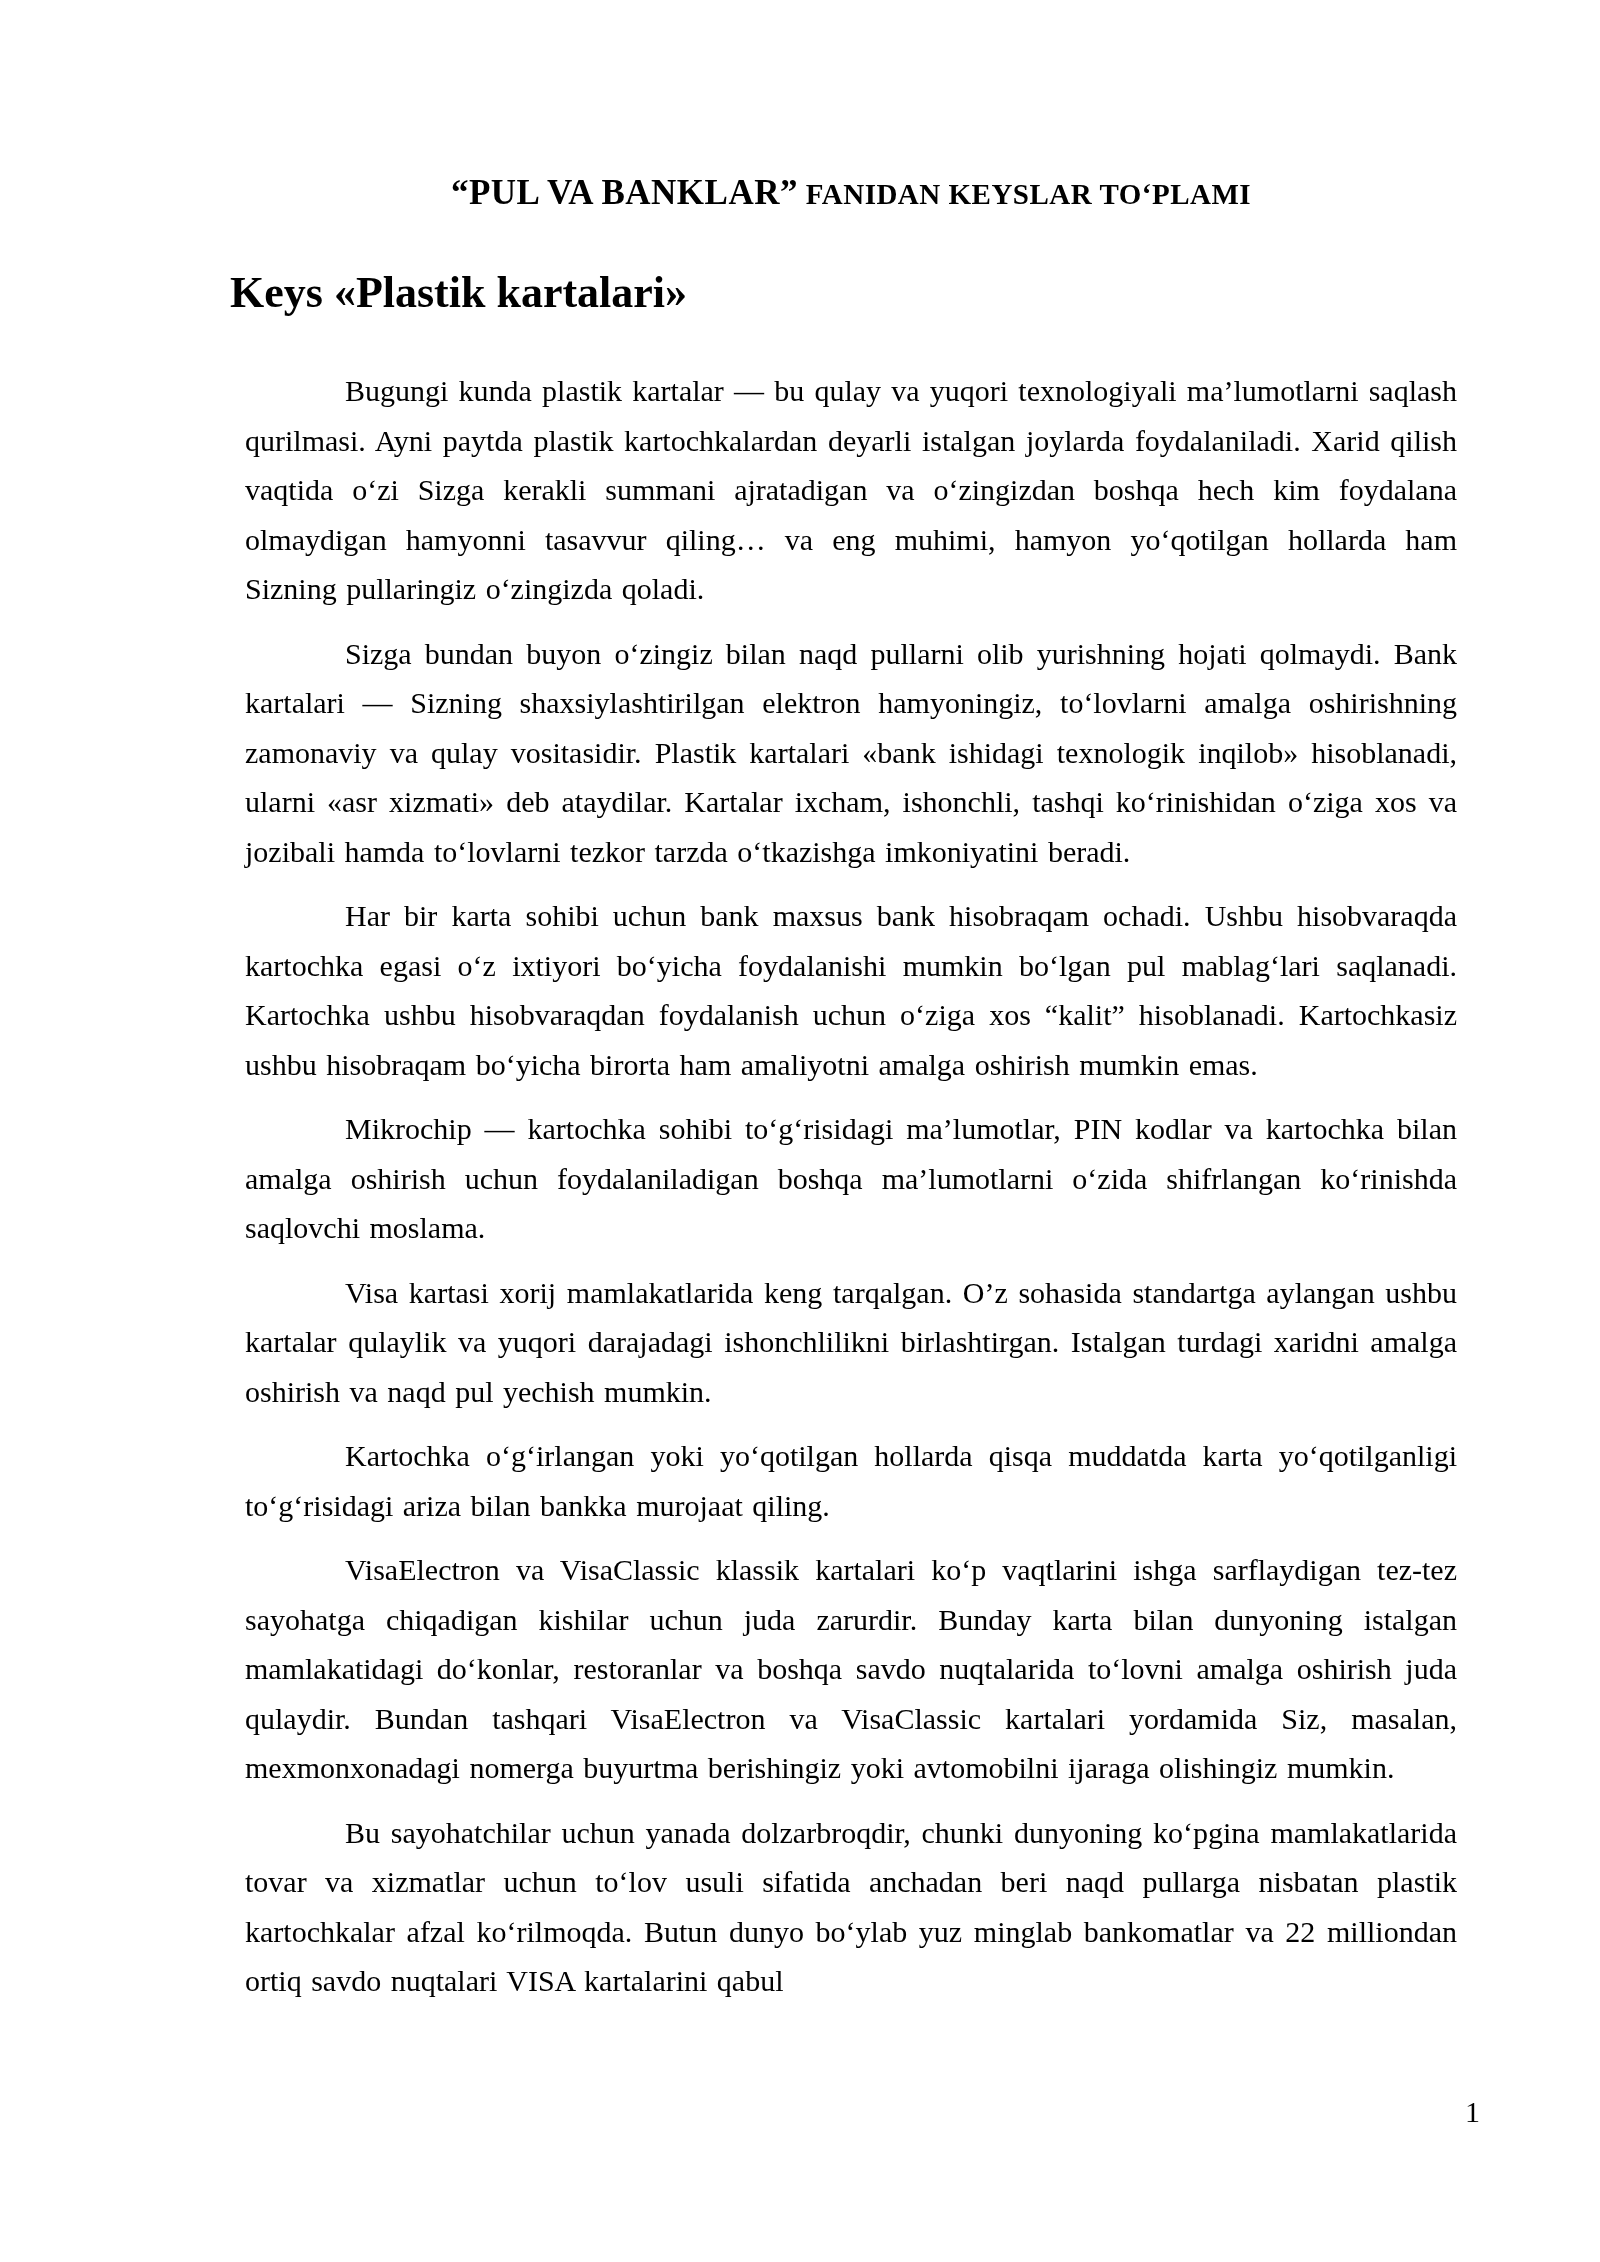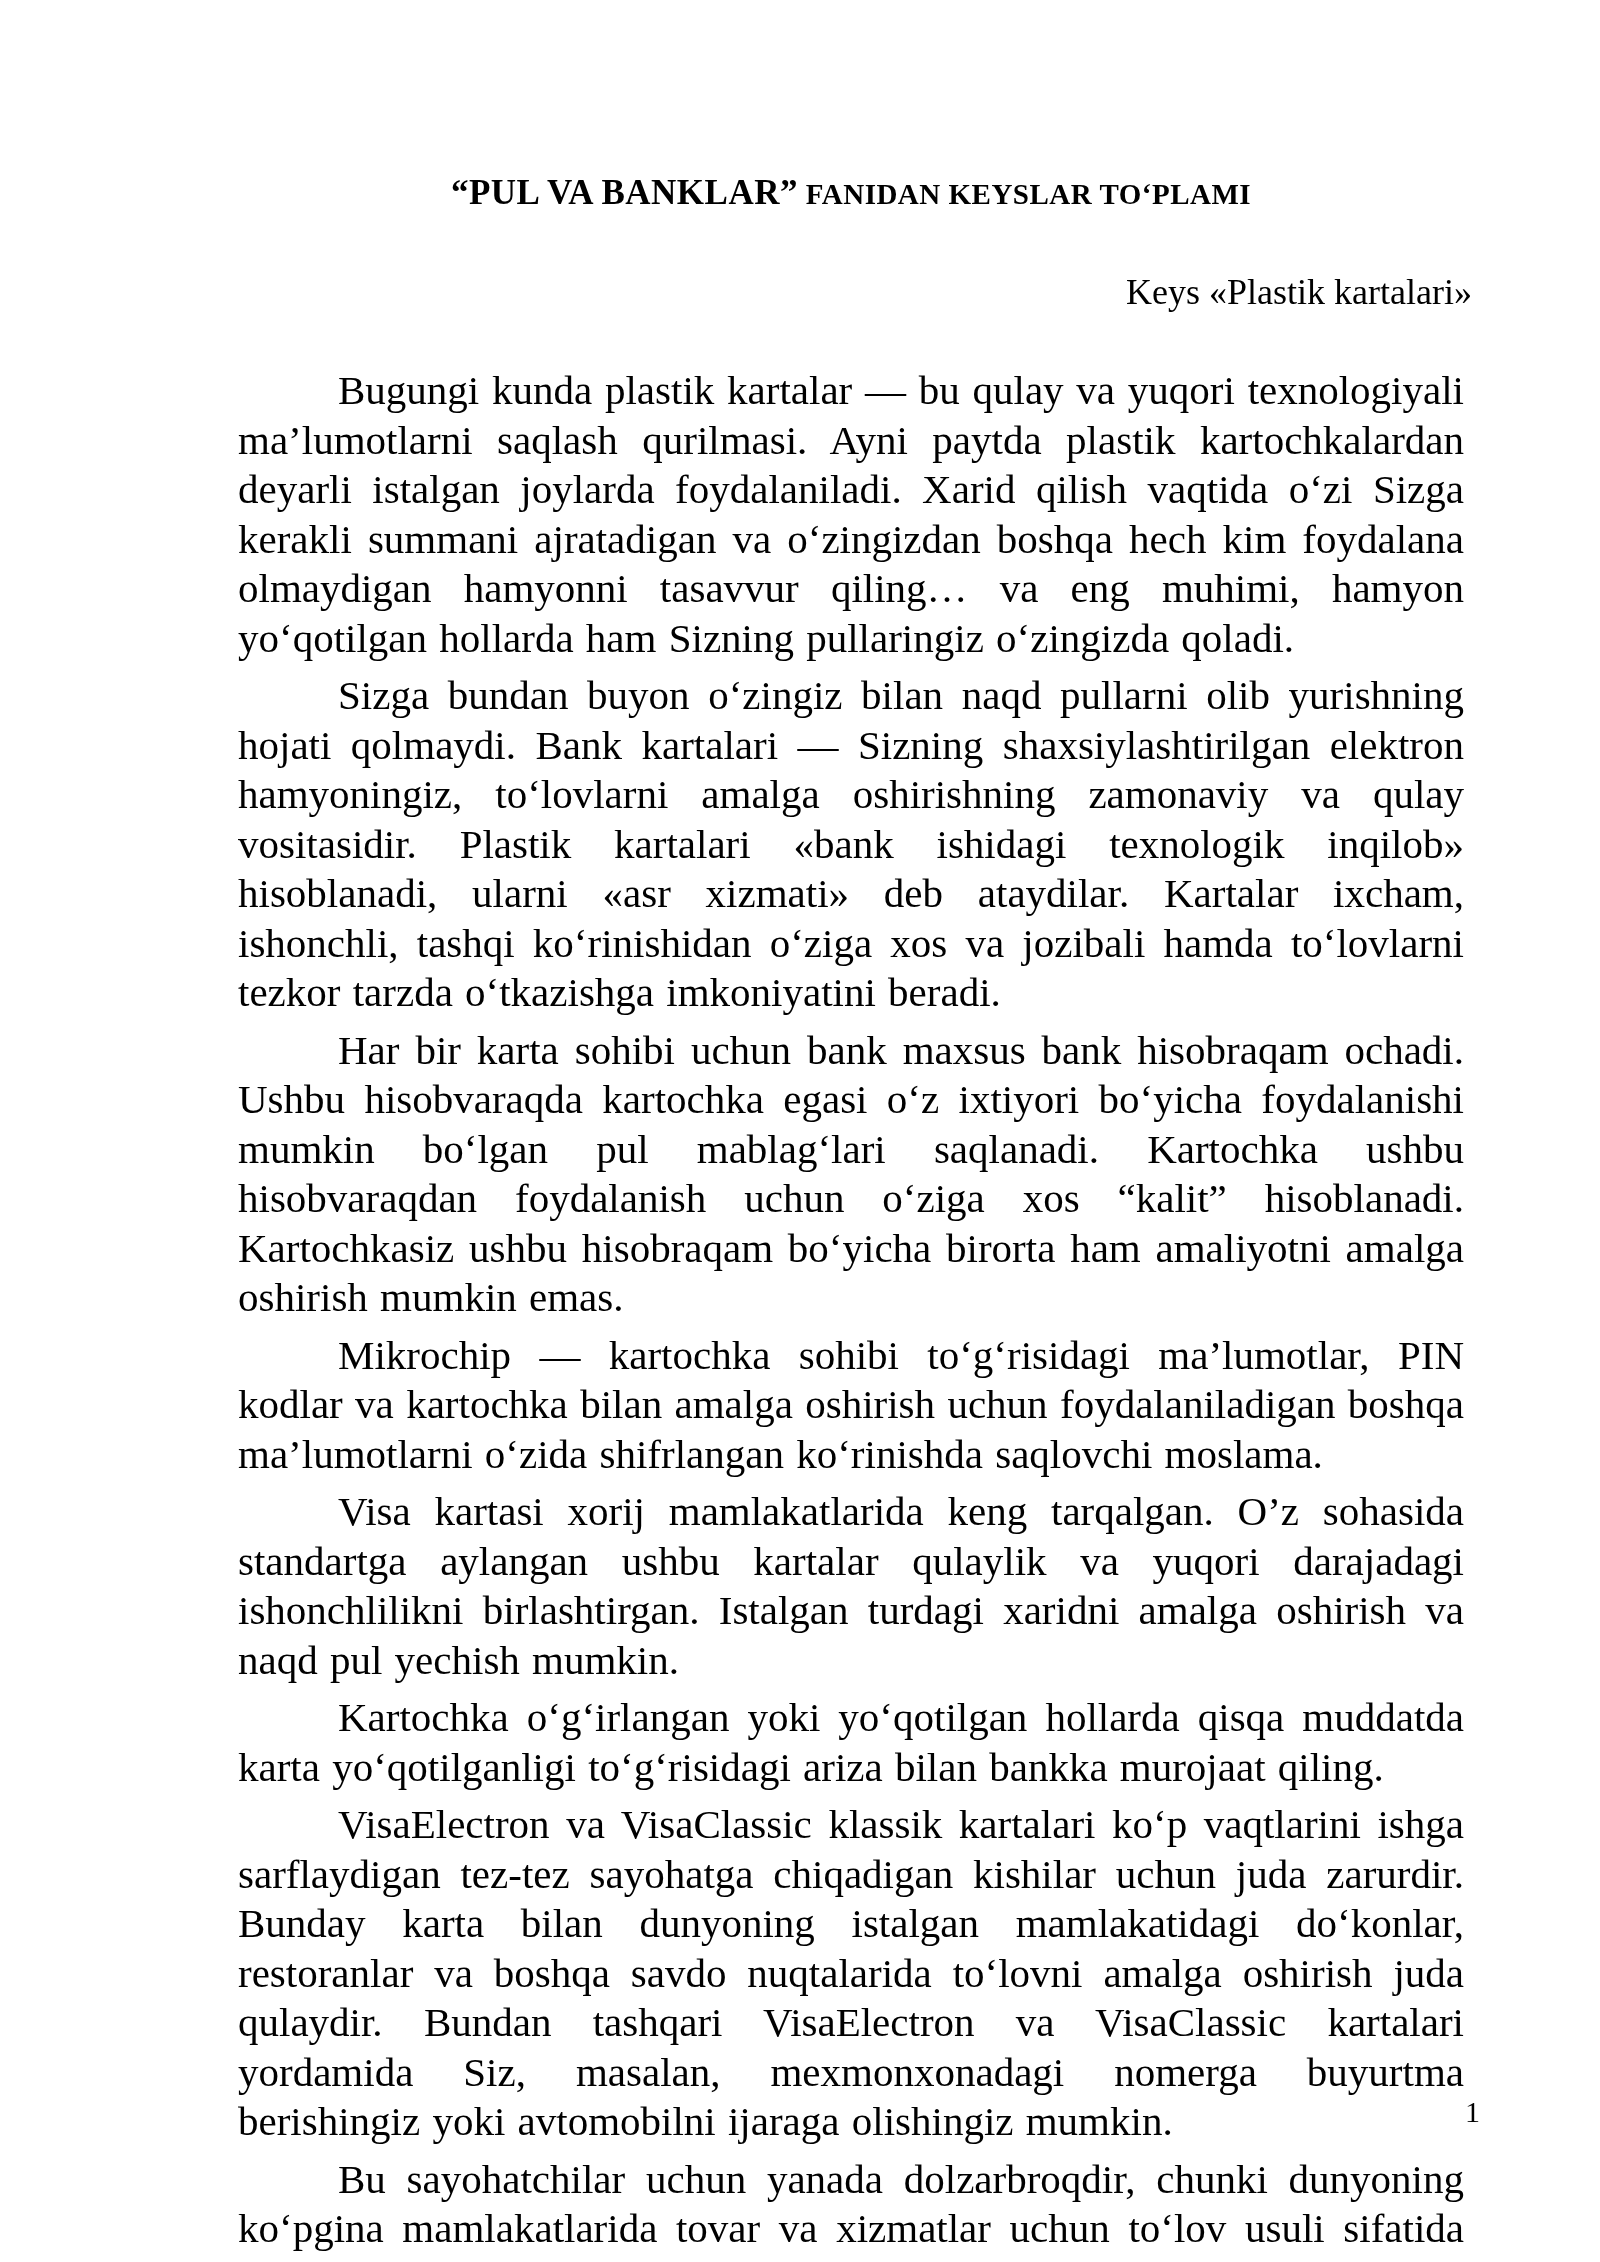--- a/index.html
+++ b/index.html
@@ -25,28 +25,28 @@
     font-weight: bold;
     font-size: 35px;
     line-height: 49px;
     letter-spacing: 0.5px;
   }
   .title .title-rest {
     font-size: 29px;
   }
   .subtitle {
     margin: 0 0 49px 0;
-    text-align: right;
-    font-weight: normal;
-    font-size: 36px;
+    text-align: left;
+    font-weight: bold;
+    font-size: 44px;
     line-height: 49px;
   }
   .body-text p {
-    margin: 8px;
-    font-size: 41px;
+    margin: 15px;
+    font-size: 30px;
     line-height: 49.5px;
     text-align: justify;
     text-indent: 100px;
     word-spacing: 2px;
   }
   .page-number {
     position: absolute;
     top: 2094px;
     right: 120px;
     font-size: 30px;

